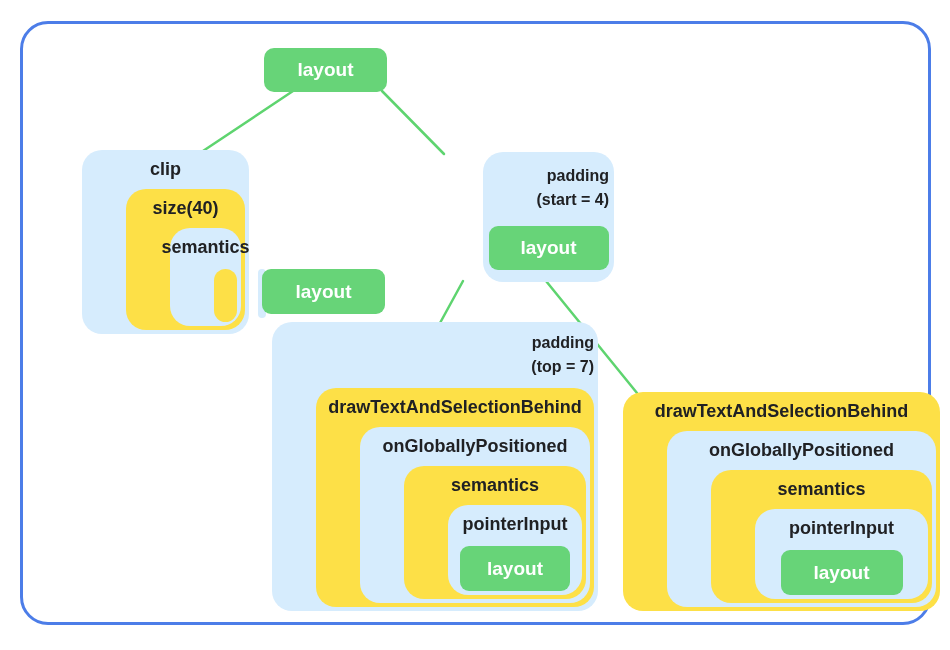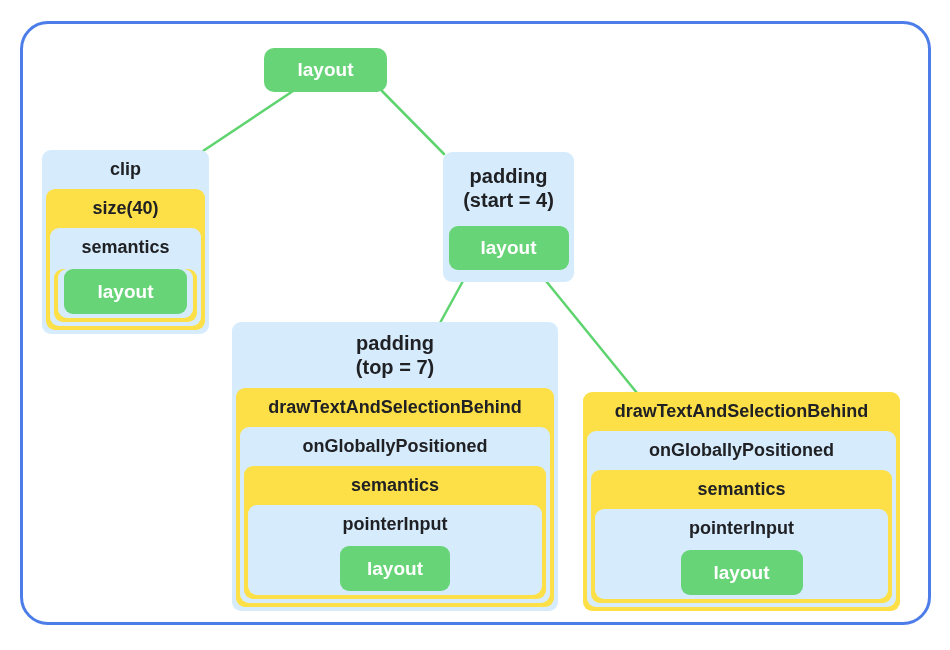--- a/index.html
+++ b/index.html
@@ -8,30 +8,30 @@
     font-family:"Liberation Sans",sans-serif;overflow:hidden;
   }
   .frame{
     position:absolute;left:20px;top:21px;width:911px;height:604px;
     box-sizing:border-box;border:3px solid #4c7de8;border-radius:28px;
     background:transparent;
   }
   .links{position:absolute;left:0;top:0;width:950px;height:650px;pointer-events:none;}
   .links line{stroke:#5ed46f;stroke-width:2.5;stroke-linecap:round;}
   .node{position:absolute;box-sizing:border-box;}
-  .box{border-radius:9px;padding:0 4px 4px;box-sizing:border-box;}
+  .box{border-radius:20px;padding:0 4px 4px;box-sizing:border-box;margin-left:40px;}
   .L{background:#d6ecfd;}
   .M{background:#fde047;}
   .box-label{
     height:39px;display:flex;align-items:center;justify-content:center;
     font-weight:700;font-size:18px;color:#202124;white-space:nowrap;
   }
   .box-title{
-    display:flex;flex-direction:column;align-items:center;justify-content:center;
-    padding:9px 0;font-weight:700;font-size:20px;line-height:24px;color:#202124;
+    display:flex;flex-direction:column;align-items:flex-end;justify-content:center;
+    padding:9px 0;font-weight:700;font-size:16px;line-height:24px;color:#202124;
   }
   .chip{
     background:#67d478;color:#ffffff;font-weight:700;font-size:19px;
     border-radius:9px;display:flex;align-items:center;justify-content:center;
     margin:2px auto 0;height:45px;
   }
   .root-chip{position:absolute;left:264px;top:48px;width:123px;height:44px;margin:0;border-radius:10px;}
   .clip-pos{left:42px;top:150px;width:167px;}
   .chip-clip{width:123px;}
   .pad-start-pos{left:443px;top:152px;width:131px;height:130px;padding:0 5px 5px;}

